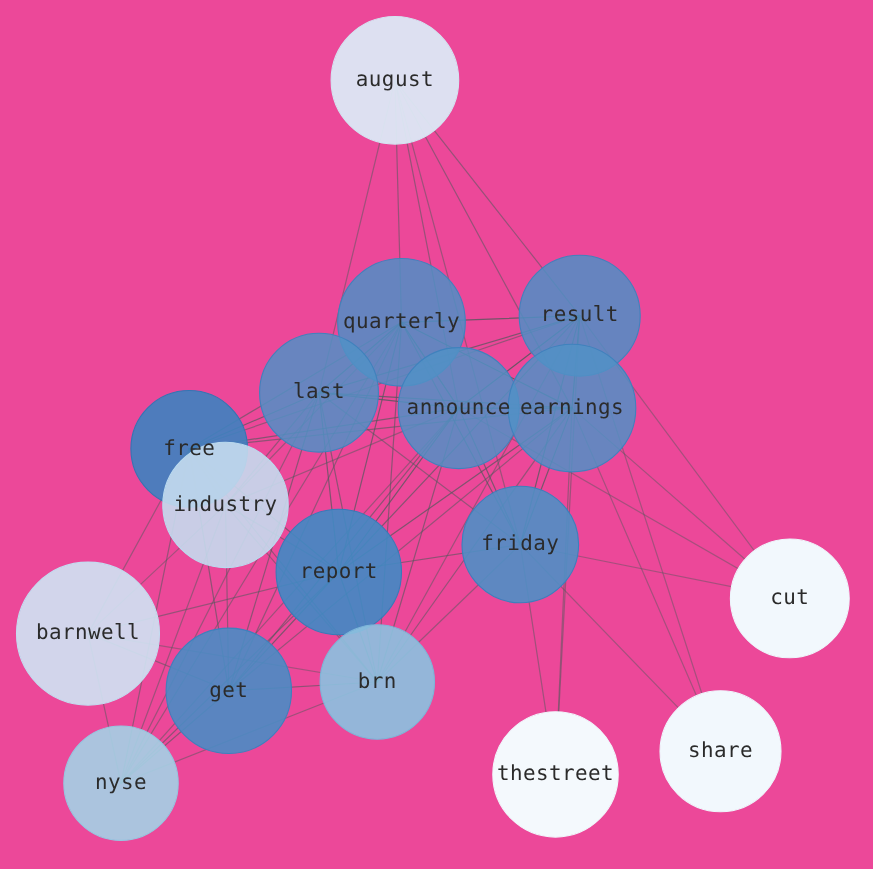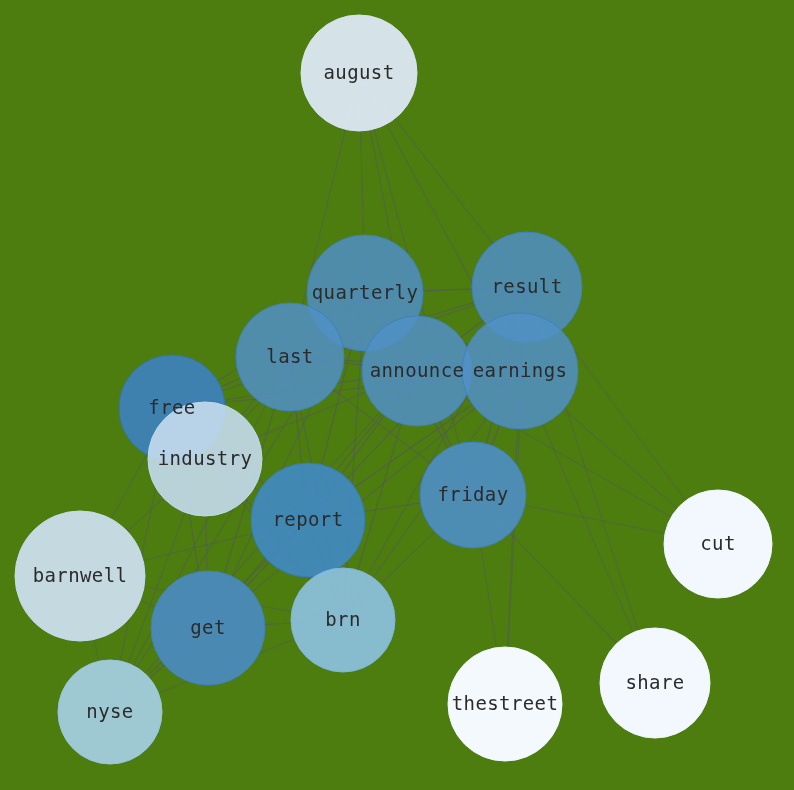--- a/index.html
+++ b/index.html
@@ -11,21 +11,21 @@
   body {
     width: 794px;
     height: 790px;
     font-family: "DejaVu Sans Mono", "Liberation Mono", monospace;
     overflow: hidden;
   }
   #graph-root {
     position: relative;
     width: 794px;
     height: 790px;
-    background: #4d7c0f;
+    background: #ec4899;
   }
   svg#graph-svg {
     position: absolute;
     top: 0;
     left: 0;
     width: 794px;
     height: 790px;
     display: block;
   }
   .node-label {

